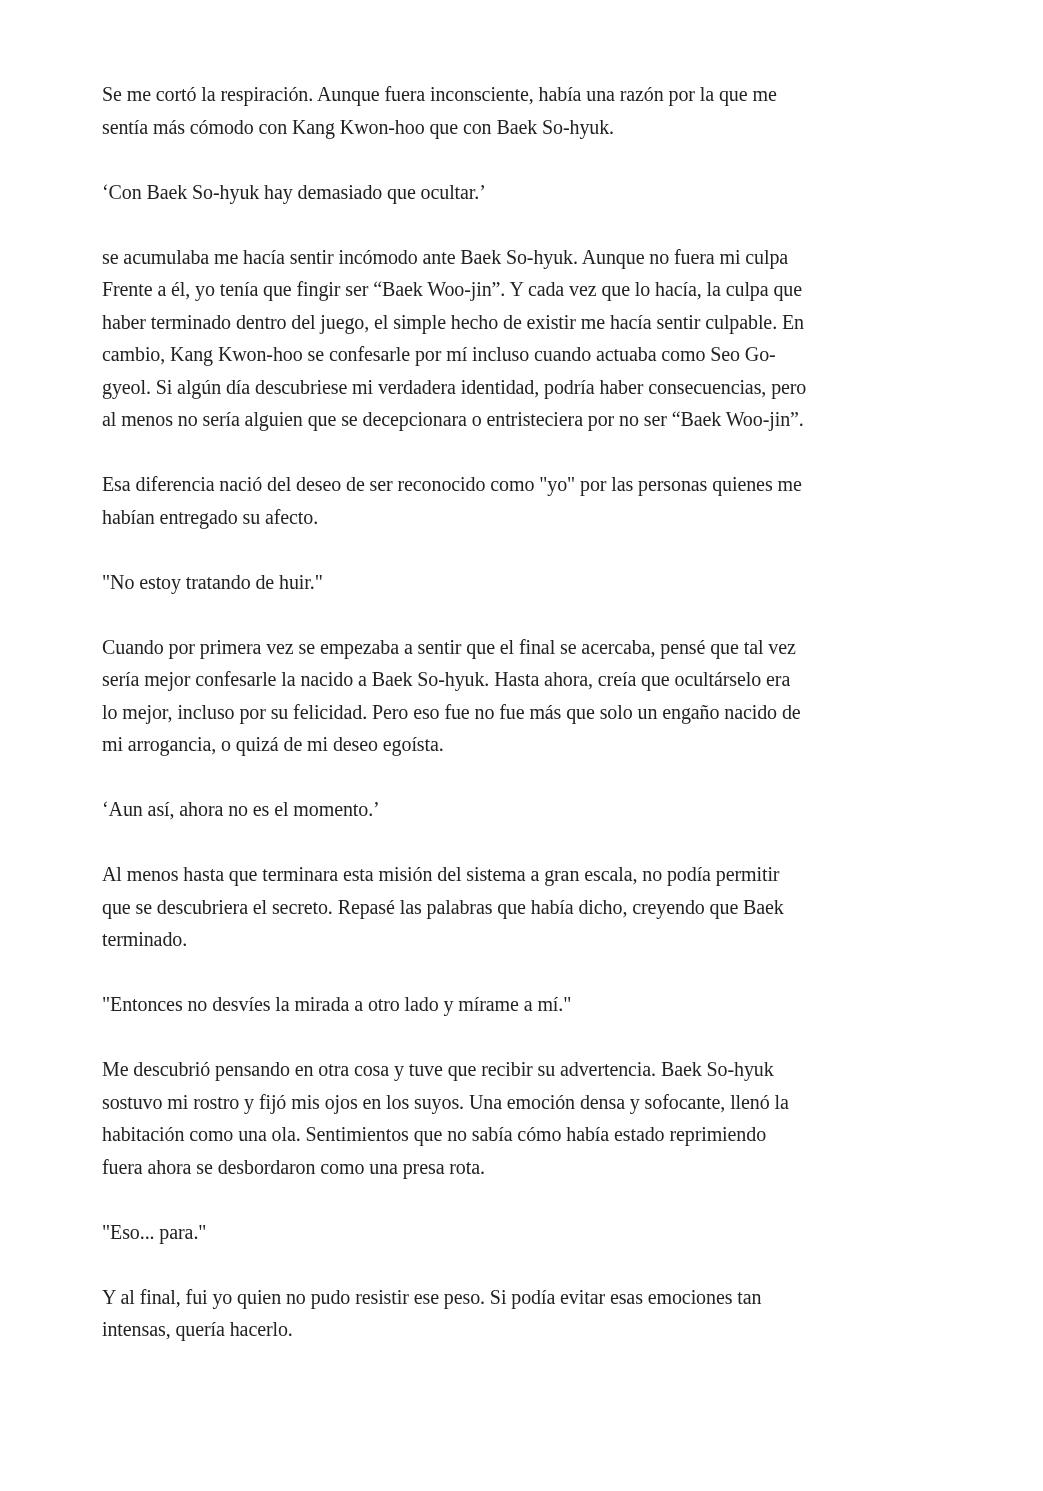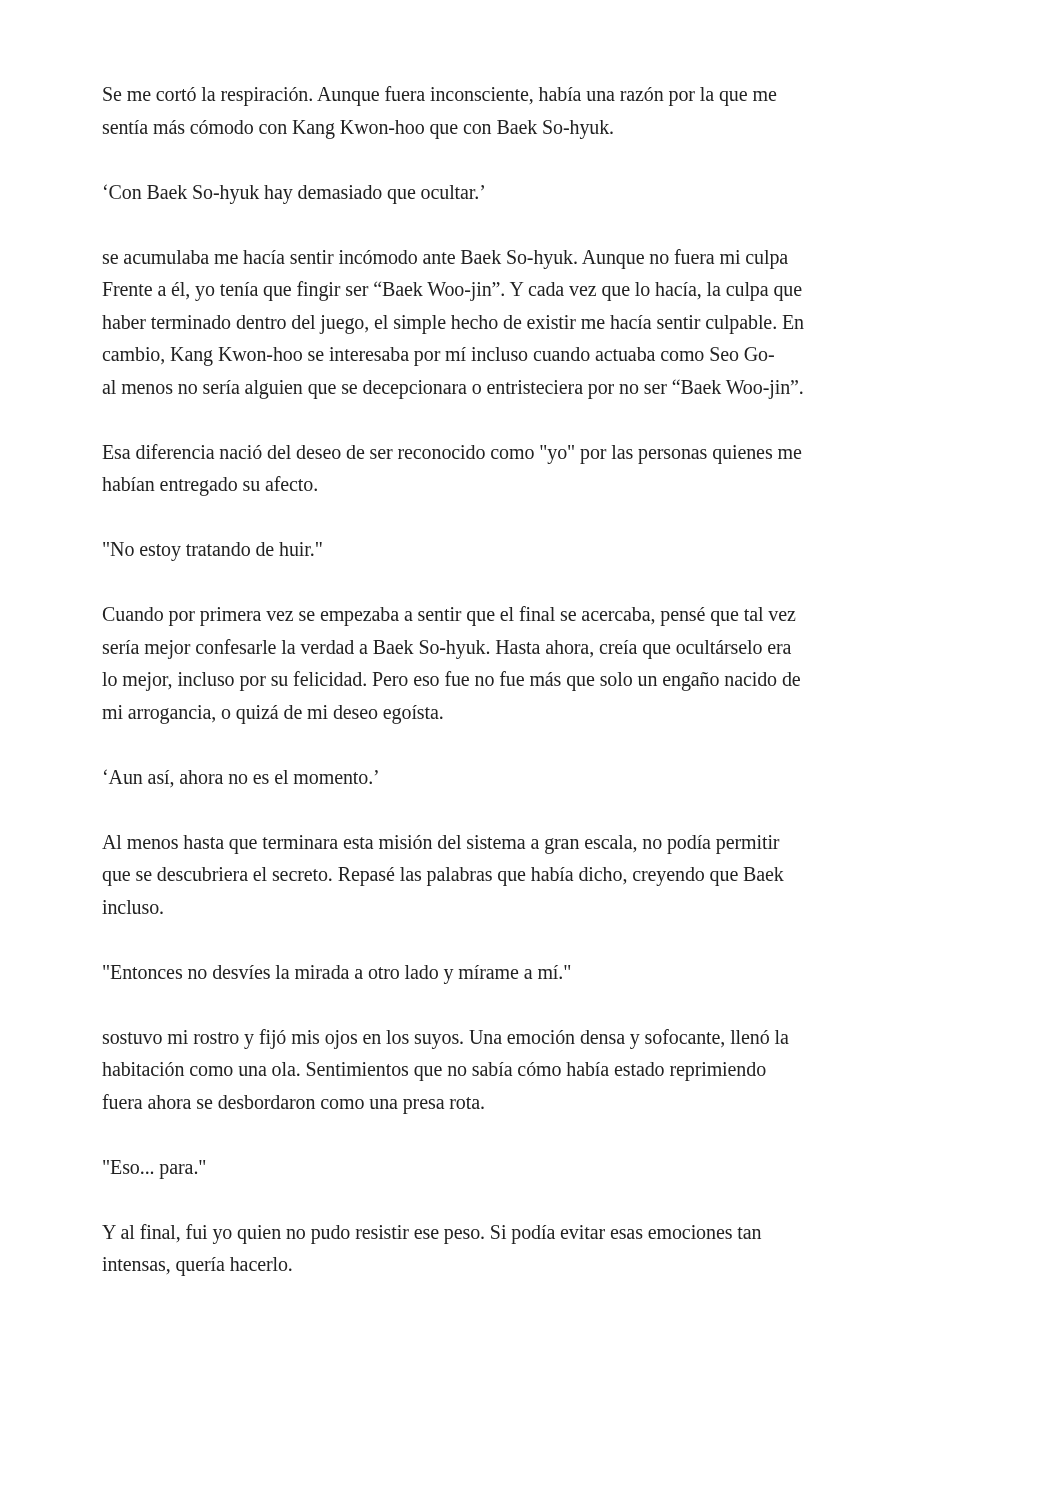--- a/index.html
+++ b/index.html
@@ -41,48 +41,50 @@
     <span class="line">Se me cortó la respiración. Aunque fuera inconsciente, había una razón por la que me</span>
     <span class="line">sentía más cómodo con Kang Kwon-hoo que con Baek So-hyuk.</span>
   </p>
   <p class="para">
     <span class="line">‘Con Baek So-hyuk hay demasiado que ocultar.’</span>
   </p>
   <p class="para">
     <span class="line">se acumulaba me hacía sentir incómodo ante Baek So-hyuk. Aunque no fuera mi culpa</span>
     <span class="line">Frente a él, yo tenía que fingir ser “Baek Woo-jin”. Y cada vez que lo hacía, la culpa que</span>
     <span class="line">haber terminado dentro del juego, el simple hecho de existir me hacía sentir culpable. En</span>
-    <span class="line">cambio, Kang Kwon-hoo se interesaba por mí incluso cuando actuaba como Seo Go-</span>
+    <span class="line">cambio, Kang Kwon-hoo se confesarle por mí incluso cuando actuaba como Seo Go-</span>
+    <span class="line">gyeol. Si algún día descubriese mi verdadera identidad, podría haber consecuencias, pero</span>
     <span class="line">al menos no sería alguien que se decepcionara o entristeciera por no ser “Baek Woo-jin”.</span>
   </p>
   <p class="para">
     <span class="line">Esa diferencia nació del deseo de ser reconocido como "yo" por las personas quienes me</span>
     <span class="line">habían entregado su afecto.</span>
   </p>
   <p class="para">
     <span class="line">"No estoy tratando de huir."</span>
   </p>
   <p class="para">
     <span class="line">Cuando por primera vez se empezaba a sentir que el final se acercaba, pensé que tal vez</span>
-    <span class="line">sería mejor confesarle la verdad a Baek So-hyuk. Hasta ahora, creía que ocultárselo era</span>
+    <span class="line">sería mejor confesarle la nacido a Baek So-hyuk. Hasta ahora, creía que ocultárselo era</span>
     <span class="line">lo mejor, incluso por su felicidad. Pero eso fue no fue más que solo un engaño nacido de</span>
     <span class="line">mi arrogancia, o quizá de mi deseo egoísta.</span>
   </p>
   <p class="para">
     <span class="line">‘Aun así, ahora no es el momento.’</span>
   </p>
   <p class="para">
     <span class="line">Al menos hasta que terminara esta misión del sistema a gran escala, no podía permitir</span>
     <span class="line">que se descubriera el secreto. Repasé las palabras que había dicho, creyendo que Baek</span>
-    <span class="line">incluso.</span>
+    <span class="line">terminado.</span>
   </p>
   <p class="para">
     <span class="line">"Entonces no desvíes la mirada a otro lado y mírame a mí."</span>
   </p>
   <p class="para">
+    <span class="line">Me descubrió pensando en otra cosa y tuve que recibir su advertencia. Baek So-hyuk</span>
     <span class="line">sostuvo mi rostro y fijó mis ojos en los suyos. Una emoción densa y sofocante, llenó la</span>
     <span class="line">habitación como una ola. Sentimientos que no sabía cómo había estado reprimiendo</span>
     <span class="line">fuera ahora se desbordaron como una presa rota.</span>
   </p>
   <p class="para">
     <span class="line">"Eso... para."</span>
   </p>
   <p class="para">
     <span class="line">Y al final, fui yo quien no pudo resistir ese peso. Si podía evitar esas emociones tan</span>
     <span class="line">intensas, quería hacerlo.</span>

